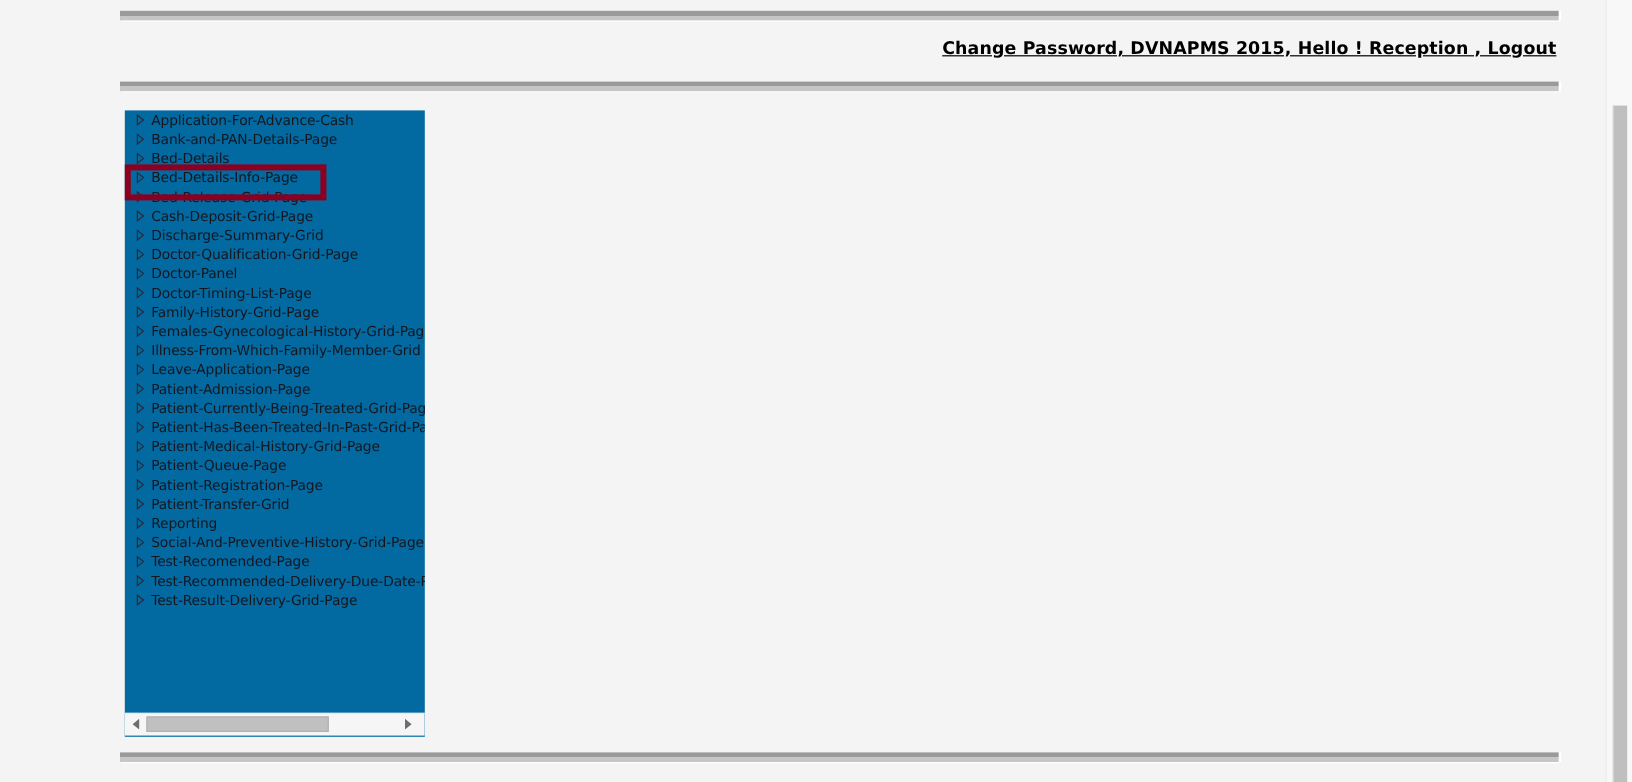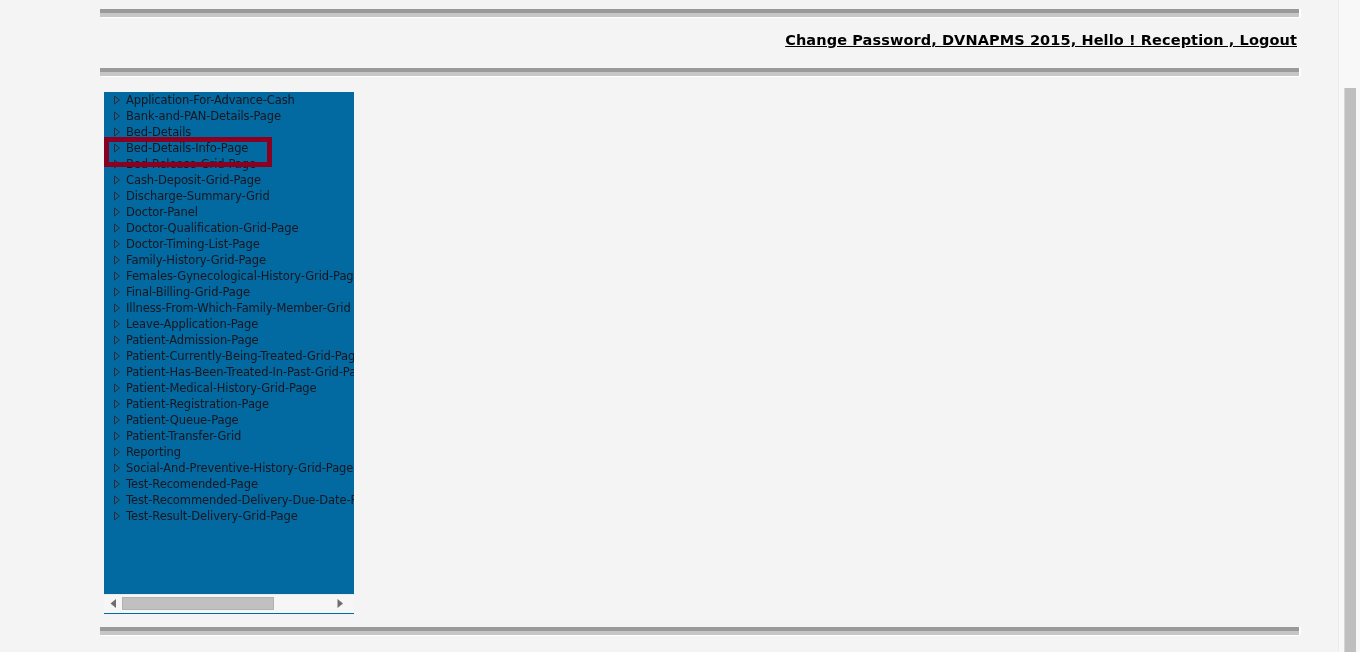--- a/index.html
+++ b/index.html
@@ -226,60 +226,57 @@
               <path d="M1.5 1 L6.5 5 L1.5 9 Z" fill="none" stroke="#2b2b35" stroke-width="1"></path>
             </svg></span><span class="tree-label">Bed-Release-Grid-Page</span></div>
         <div class="tree-item"><span class="tree-arrow"><svg width="8" height="10" viewBox="0 0 8 10">
               <path d="M1.5 1 L6.5 5 L1.5 9 Z" fill="none" stroke="#2b2b35" stroke-width="1"></path>
             </svg></span><span class="tree-label">Cash-Deposit-Grid-Page</span></div>
         <div class="tree-item"><span class="tree-arrow"><svg width="8" height="10" viewBox="0 0 8 10">
               <path d="M1.5 1 L6.5 5 L1.5 9 Z" fill="none" stroke="#2b2b35" stroke-width="1"></path>
             </svg></span><span class="tree-label">Discharge-Summary-Grid</span></div>
         <div class="tree-item"><span class="tree-arrow"><svg width="8" height="10" viewBox="0 0 8 10">
               <path d="M1.5 1 L6.5 5 L1.5 9 Z" fill="none" stroke="#2b2b35" stroke-width="1"></path>
+            </svg></span><span class="tree-label">Doctor-Qualification-Grid-Page</span></div>
+        <div class="tree-item"><span class="tree-arrow"><svg width="8" height="10" viewBox="0 0 8 10">
+              <path d="M1.5 1 L6.5 5 L1.5 9 Z" fill="none" stroke="#2b2b35" stroke-width="1"></path>
             </svg></span><span class="tree-label">Doctor-Panel</span></div>
         <div class="tree-item"><span class="tree-arrow"><svg width="8" height="10" viewBox="0 0 8 10">
               <path d="M1.5 1 L6.5 5 L1.5 9 Z" fill="none" stroke="#2b2b35" stroke-width="1"></path>
-            </svg></span><span class="tree-label">Doctor-Qualification-Grid-Page</span></div>
-        <div class="tree-item"><span class="tree-arrow"><svg width="8" height="10" viewBox="0 0 8 10">
-              <path d="M1.5 1 L6.5 5 L1.5 9 Z" fill="none" stroke="#2b2b35" stroke-width="1"></path>
             </svg></span><span class="tree-label">Doctor-Timing-List-Page</span></div>
         <div class="tree-item"><span class="tree-arrow"><svg width="8" height="10" viewBox="0 0 8 10">
               <path d="M1.5 1 L6.5 5 L1.5 9 Z" fill="none" stroke="#2b2b35" stroke-width="1"></path>
             </svg></span><span class="tree-label">Family-History-Grid-Page</span></div>
         <div class="tree-item"><span class="tree-arrow"><svg width="8" height="10" viewBox="0 0 8 10">
               <path d="M1.5 1 L6.5 5 L1.5 9 Z" fill="none" stroke="#2b2b35" stroke-width="1"></path>
             </svg></span><span class="tree-label">Females-Gynecological-History-Grid-Page</span></div>
         <div class="tree-item"><span class="tree-arrow"><svg width="8" height="10" viewBox="0 0 8 10">
               <path d="M1.5 1 L6.5 5 L1.5 9 Z" fill="none" stroke="#2b2b35" stroke-width="1"></path>
-            </svg></span><span class="tree-label">Final-Billing-Grid-Page</span></div>
-        <div class="tree-item"><span class="tree-arrow"><svg width="8" height="10" viewBox="0 0 8 10">
-              <path d="M1.5 1 L6.5 5 L1.5 9 Z" fill="none" stroke="#2b2b35" stroke-width="1"></path>
             </svg></span><span class="tree-label">Illness-From-Which-Family-Member-Grid</span></div>
         <div class="tree-item"><span class="tree-arrow"><svg width="8" height="10" viewBox="0 0 8 10">
               <path d="M1.5 1 L6.5 5 L1.5 9 Z" fill="none" stroke="#2b2b35" stroke-width="1"></path>
             </svg></span><span class="tree-label">Leave-Application-Page</span></div>
         <div class="tree-item"><span class="tree-arrow"><svg width="8" height="10" viewBox="0 0 8 10">
               <path d="M1.5 1 L6.5 5 L1.5 9 Z" fill="none" stroke="#2b2b35" stroke-width="1"></path>
             </svg></span><span class="tree-label">Patient-Admission-Page</span></div>
         <div class="tree-item"><span class="tree-arrow"><svg width="8" height="10" viewBox="0 0 8 10">
               <path d="M1.5 1 L6.5 5 L1.5 9 Z" fill="none" stroke="#2b2b35" stroke-width="1"></path>
             </svg></span><span class="tree-label">Patient-Currently-Being-Treated-Grid-Page</span></div>
         <div class="tree-item"><span class="tree-arrow"><svg width="8" height="10" viewBox="0 0 8 10">
               <path d="M1.5 1 L6.5 5 L1.5 9 Z" fill="none" stroke="#2b2b35" stroke-width="1"></path>
             </svg></span><span class="tree-label">Patient-Has-Been-Treated-In-Past-Grid-Page</span></div>
         <div class="tree-item"><span class="tree-arrow"><svg width="8" height="10" viewBox="0 0 8 10">
               <path d="M1.5 1 L6.5 5 L1.5 9 Z" fill="none" stroke="#2b2b35" stroke-width="1"></path>
             </svg></span><span class="tree-label">Patient-Medical-History-Grid-Page</span></div>
         <div class="tree-item"><span class="tree-arrow"><svg width="8" height="10" viewBox="0 0 8 10">
               <path d="M1.5 1 L6.5 5 L1.5 9 Z" fill="none" stroke="#2b2b35" stroke-width="1"></path>
+            </svg></span><span class="tree-label">Patient-Queue-Page</span></div>
+        <div class="tree-item"><span class="tree-arrow"><svg width="8" height="10" viewBox="0 0 8 10">
+              <path d="M1.5 1 L6.5 5 L1.5 9 Z" fill="none" stroke="#2b2b35" stroke-width="1"></path>
             </svg></span><span class="tree-label">Patient-Registration-Page</span></div>
-        <div class="tree-item"><span class="tree-arrow"><svg width="8" height="10" viewBox="0 0 8 10">
-              <path d="M1.5 1 L6.5 5 L1.5 9 Z" fill="none" stroke="#2b2b35" stroke-width="1"></path>
-            </svg></span><span class="tree-label">Patient-Queue-Page</span></div>
         <div class="tree-item"><span class="tree-arrow"><svg width="8" height="10" viewBox="0 0 8 10">
               <path d="M1.5 1 L6.5 5 L1.5 9 Z" fill="none" stroke="#2b2b35" stroke-width="1"></path>
             </svg></span><span class="tree-label">Patient-Transfer-Grid</span></div>
         <div class="tree-item"><span class="tree-arrow"><svg width="8" height="10" viewBox="0 0 8 10">
               <path d="M1.5 1 L6.5 5 L1.5 9 Z" fill="none" stroke="#2b2b35" stroke-width="1"></path>
             </svg></span><span class="tree-label">Reporting</span></div>
         <div class="tree-item"><span class="tree-arrow"><svg width="8" height="10" viewBox="0 0 8 10">
               <path d="M1.5 1 L6.5 5 L1.5 9 Z" fill="none" stroke="#2b2b35" stroke-width="1"></path>
             </svg></span><span class="tree-label">Social-And-Preventive-History-Grid-Page</span></div>
         <div class="tree-item"><span class="tree-arrow"><svg width="8" height="10" viewBox="0 0 8 10">

